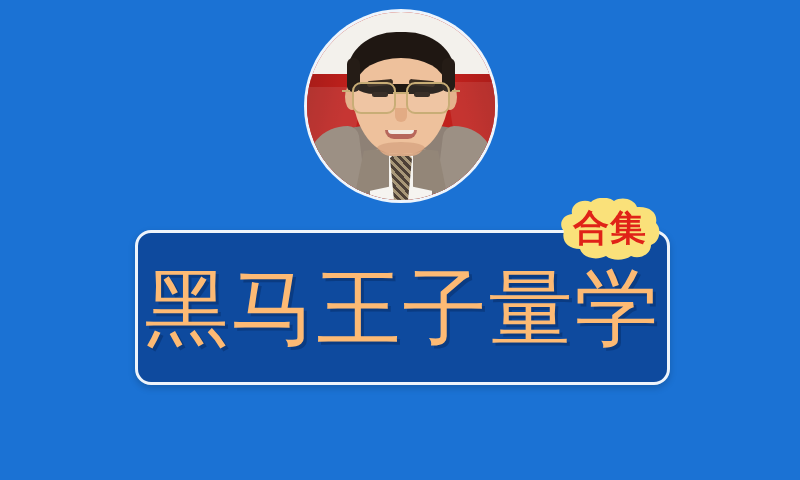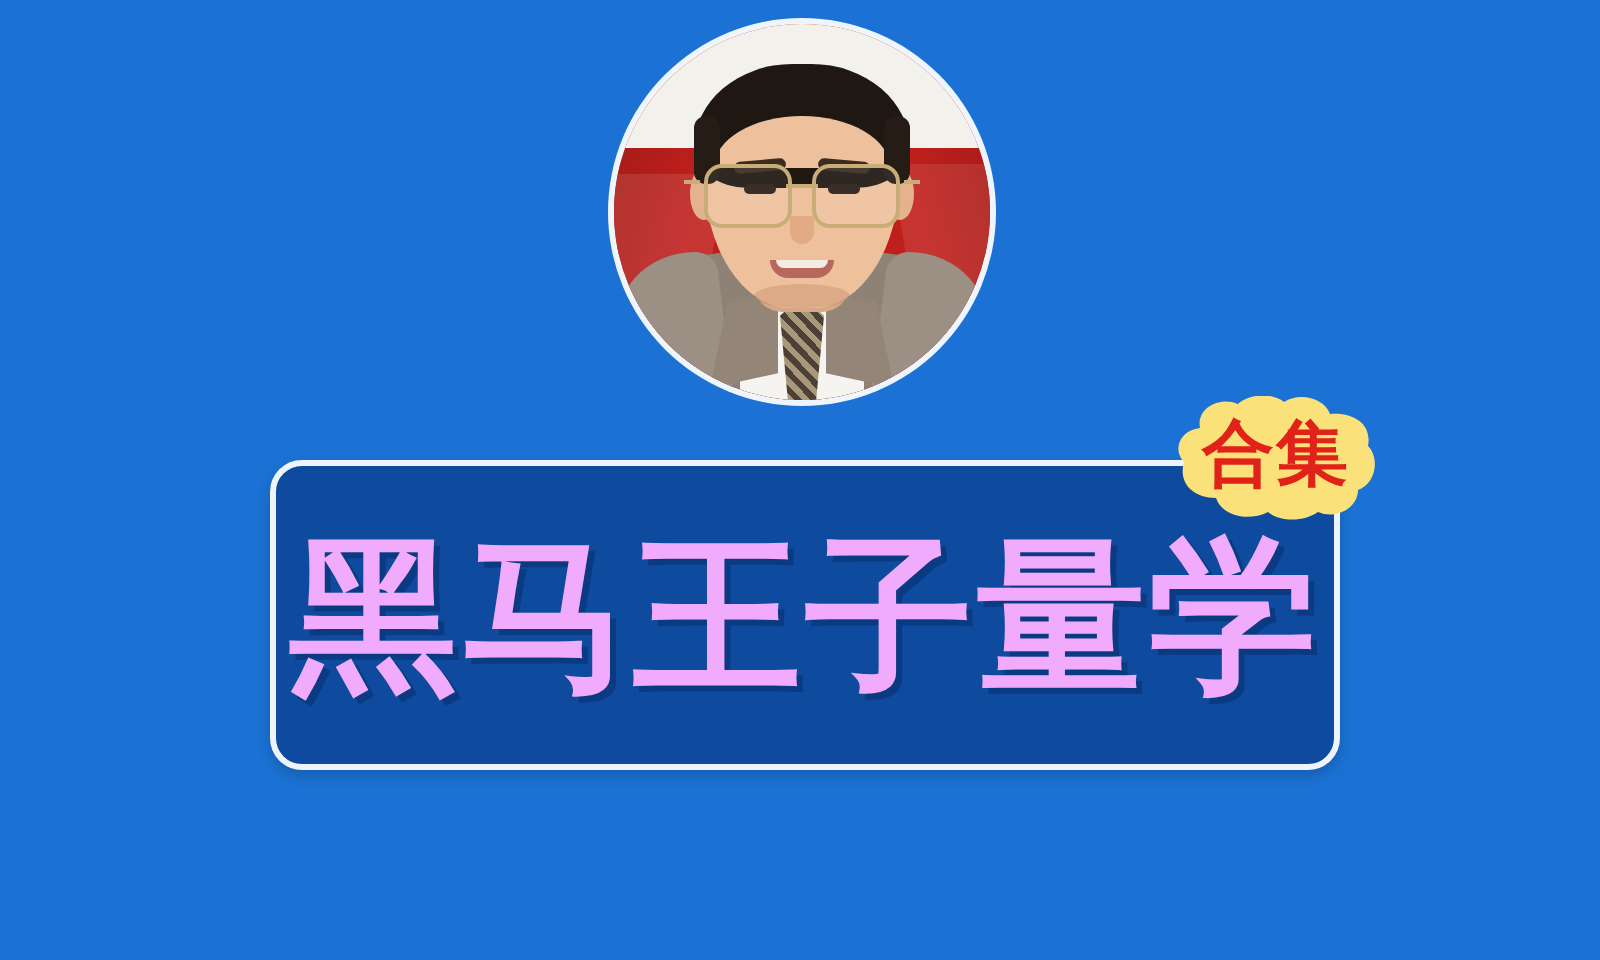--- a/index.html
+++ b/index.html
@@ -291,32 +291,32 @@
     border: 3px solid #eef4fb;
     border-radius: 16px;
     display: flex;
     align-items: center;
     justify-content: center;
     box-shadow: 0 3px 7px rgba(0,0,0,0.18);
   }
   #main-title {
     font-family: "DejaVu Sans", "Liberation Sans", sans-serif;
     font-size: 84px;
-    font-weight: 700;
+    font-weight: 400;
     line-height: 1;
-    color: #f0abfc;
+    color: #fdba74;
     letter-spacing: 2px;
     white-space: nowrap;
     text-shadow: 3px 3px 0 rgba(8,48,108,0.55);
   }
 
   
   #badge {
     position: absolute;
-    left: 586px;
+    left: 558px;
     top: 198px;
     width: 104px;
     height: 62px;
   }
   #badge-blob {
     position: absolute;
     inset: 0;
   }
   #badge-text {
     position: absolute;

